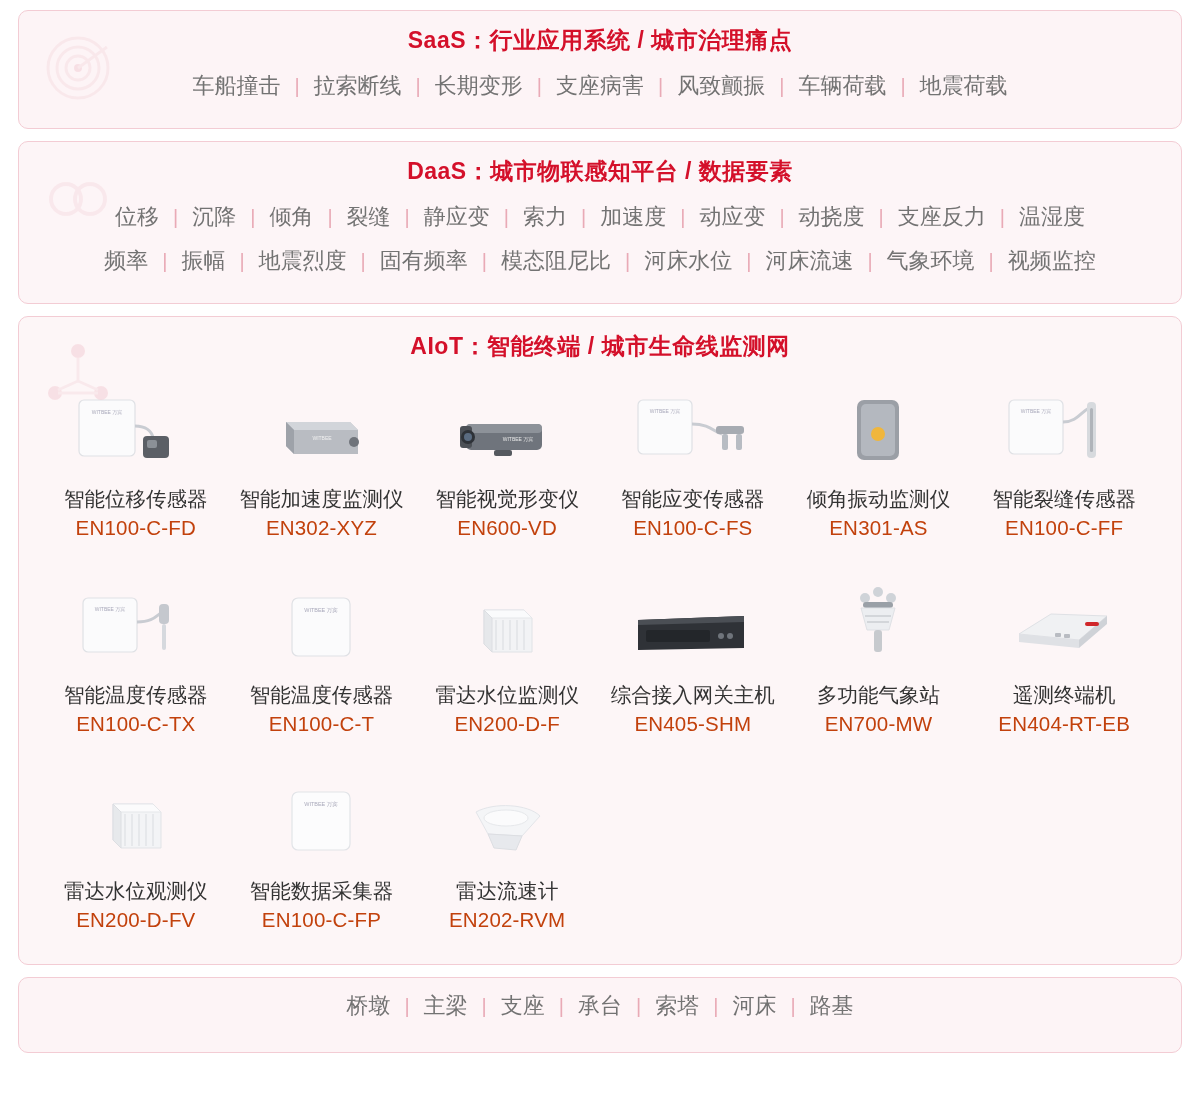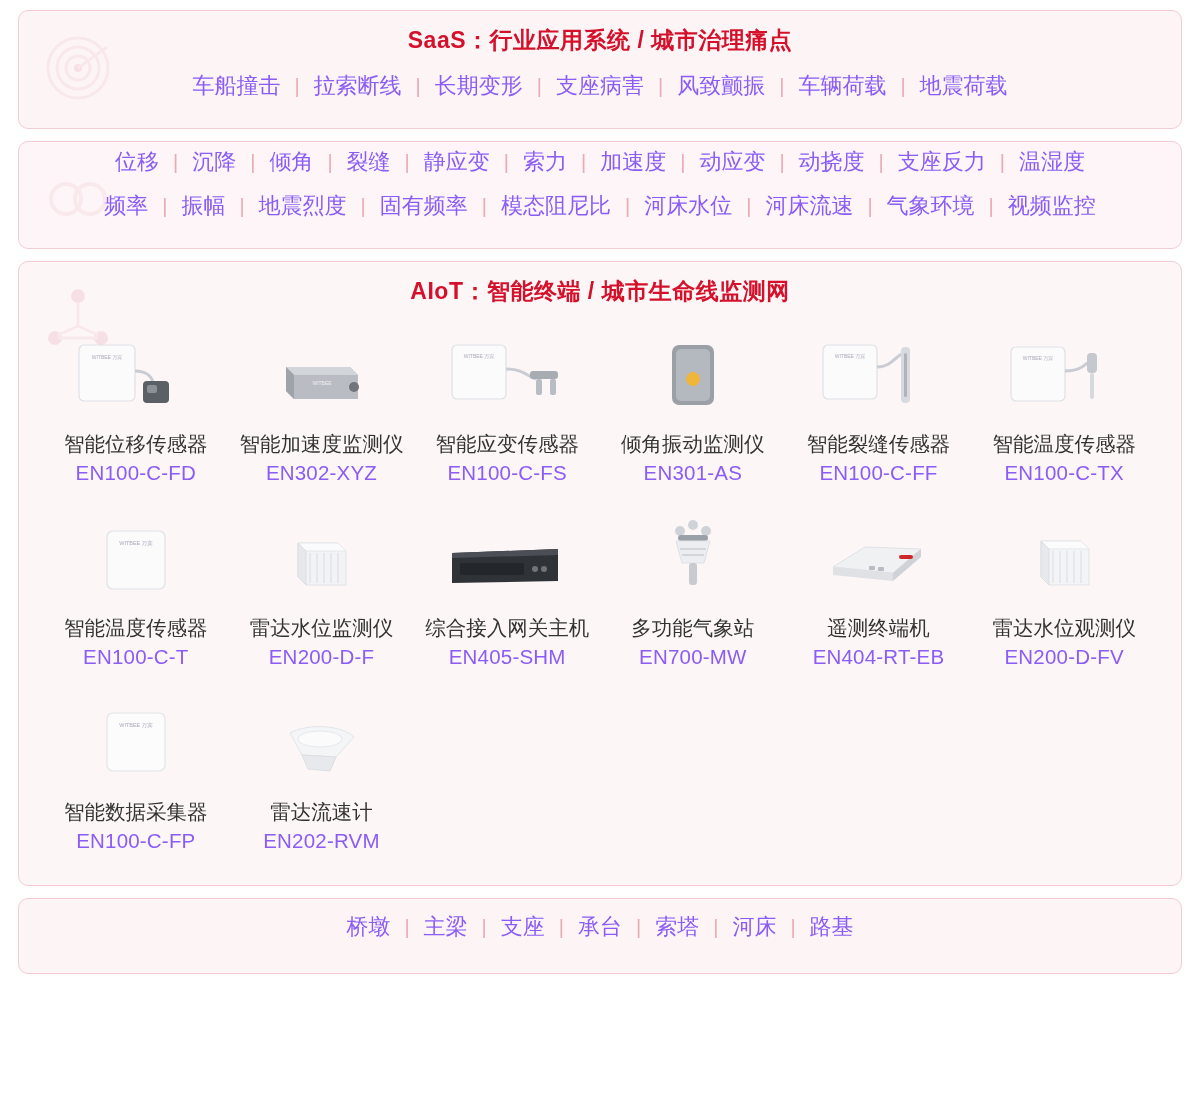--- a/index.html
+++ b/index.html
@@ -65,37 +65,37 @@
     align-items: center;
     padding: 0 40px;
   }
   .saas .tag-row { padding-bottom: 22px; }
   .daas .tag-row { padding-bottom: 4px; }
   .daas .tag-row.second { padding-bottom: 22px; }
   .bridge .tag-row { padding-bottom: 26px; padding-top: 8px; }
 
   .tag {
     font-size: 22px;
-    color: #8b5cf6;
+    color: #737373;
     padding: 0 14px;
     white-space: nowrap;
     line-height: 40px;
   }
   .sep {
     color: #e9aab6;
     font-size: 20px;
     line-height: 40px;
   }
 
   
   .grid {
     display: grid;
     grid-template-columns: repeat(6, 1fr);
     padding: 6px 24px 20px 24px;
-    row-gap: 10px;
+    row-gap: 22px;
   }
   .cell {
     display: flex;
     flex-direction: column;
     align-items: center;
     padding: 4px 4px 10px 4px;
   }
   .device-img {
     height: 96px;
     width: 150px;
@@ -106,21 +106,21 @@
   }
   .dev-name {
     font-size: 20.5px;
     color: #333333;
     line-height: 29px;
     text-align: center;
     white-space: nowrap;
   }
   .dev-model {
     font-size: 20.5px;
-    color: #8b5cf6;
+    color: #c2410c;
     line-height: 29px;
     text-align: center;
     white-space: nowrap;
     letter-spacing: 0.2px;
   }
   svg { display: block; }
 </style>
 </head>
 <body>
 
@@ -156,20 +156,23 @@
     </div>
   </section>
 
   <section class="panel daas">
     <div class="wm">
       <svg viewBox="0 0 66 66" width="66" height="66">
         <circle cx="21" cy="33" r="15" fill="none" stroke="#f6dde2" stroke-width="4"></circle>
         <circle cx="45" cy="33" r="15" fill="none" stroke="#f6dde2" stroke-width="4"></circle>
       </svg>
     </div>
+    <div class="panel-title">
+      <span class="en">DaaS：</span><span>城市物联感知平台 / 数据要素</span>
+    </div>
     <div class="tag-row">
       <span class="tag">位移</span>
       <span class="sep">|</span>
       <span class="tag">沉降</span>
       <span class="sep">|</span>
       <span class="tag">倾角</span>
       <span class="sep">|</span>
       <span class="tag">裂缝</span>
       <span class="sep">|</span>
       <span class="tag">静应变</span>
@@ -244,20 +247,35 @@
             <path d="M40 40 L104 40 L112 48 L48 48 Z" fill="#d2d5da"></path>
             <path d="M48 48 L48 72 L40 64 L40 40 Z" fill="#9ea2a9"></path>
             <circle cx="108" cy="60" r="5" fill="#70747b"></circle>
             <text x="76" y="58" font-size="5" fill="#f0f0f0" text-anchor="middle" font-family="Liberation Sans, sans-serif">WITBEE</text>
           </svg>
         </div>
         <div class="dev-name">智能加速度监测仪</div>
         <div class="dev-model">EN302-XYZ</div>
       </div>
 
+      <div class="cell">
+        <div class="device-img">
+          <svg viewBox="0 0 150 96" width="150" height="96">
+            <rect x="34" y="42" width="76" height="26" rx="5" fill="#6f747c"></rect>
+            <rect x="34" y="42" width="76" height="9" rx="4" fill="#8d9299"></rect>
+            <rect x="28" y="44" width="12" height="22" rx="3" fill="#4c5056"></rect>
+            <circle cx="36" cy="55" r="7" fill="#2e3238"></circle>
+            <circle cx="36" cy="55" r="4" fill="#5a6b80"></circle>
+            <rect x="62" y="68" width="18" height="6" rx="2" fill="#55595f"></rect>
+            <text x="86" y="59" font-size="5" fill="#e8e8e8" text-anchor="middle" font-family="Liberation Sans, sans-serif">WITBEE 万宾</text>
+          </svg>
+        </div>
+        <div class="dev-name">智能视觉形变仪</div>
+        <div class="dev-model">EN600-VD</div>
+      </div>
 
       <div class="cell">
         <div class="device-img">
           <svg viewBox="0 0 150 96" width="150" height="96">
             <rect x="20" y="18" width="54" height="54" rx="5" fill="#fbfbfc" stroke="#dfe1e5" stroke-width="1.2"></rect>
             <text x="47" y="31" font-size="5" fill="#aab" text-anchor="middle" font-family="Liberation Sans, sans-serif">WITBEE 万宾</text>
             <path d="M74 42 C92 42 96 50 104 52" fill="none" stroke="#c9ccd2" stroke-width="3"></path>
             <rect x="98" y="44" width="28" height="8" rx="3" fill="#a7abb2"></rect>
             <rect x="104" y="52" width="6" height="16" rx="2" fill="#b8bcc3"></rect>
             <rect x="118" y="52" width="6" height="16" rx="2" fill="#b8bcc3"></rect>

